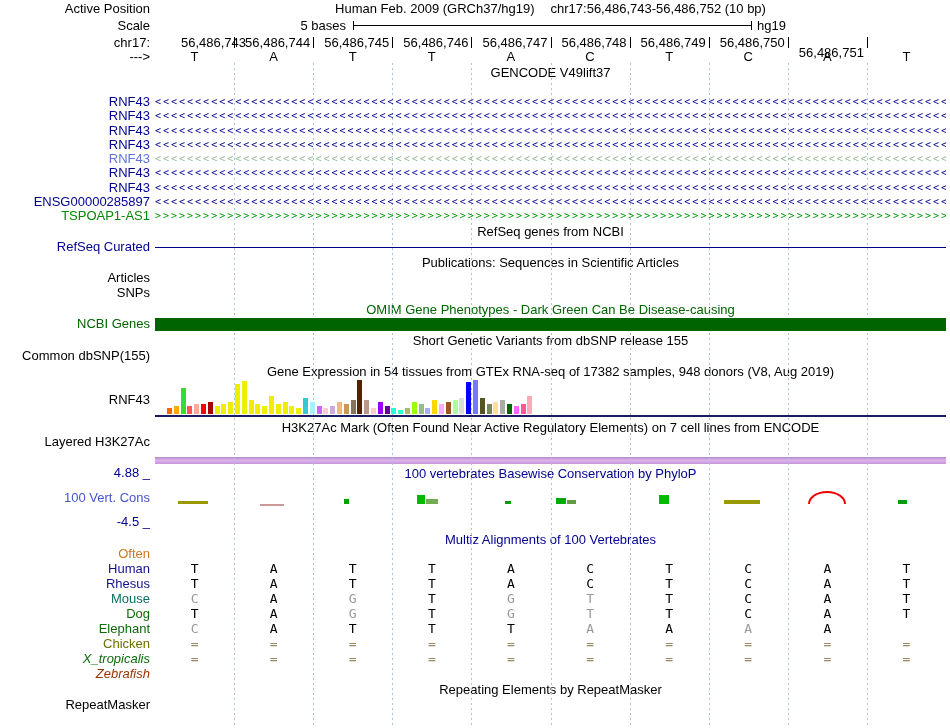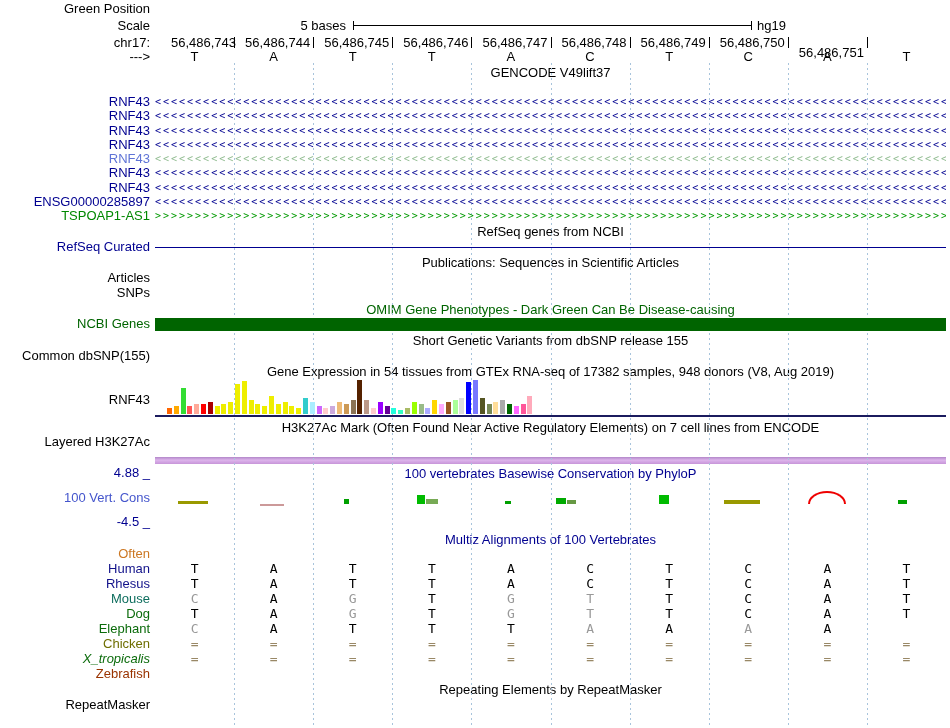--- a/index.html
+++ b/index.html
@@ -25,36 +25,40 @@
                background:linear-gradient(#000,#000) center/100% 1px no-repeat; }
   .scale-asm { left:757px; top:19px; height:13px; line-height:13px; }
   .h3k-bar { left:155px; top:457px; width:791px; height:7px;
              background:linear-gradient(180deg,#b287c9 0%,#ddb4eb 45%,#c795d9 100%); }
 </style>
 </head>
 <body>
 
 <div id="browser">
 
-  <div class="glabel" style="top:2px">Green Position</div>
+  <div class="glabel" style="top:2px">Active Position</div>
   <div class="glabel" style="top:19px">Scale</div>
   <div class="glabel" style="top:36px">chr17:</div>
   <div class="glabel" style="top:50px">---&gt;</div>
   <div class="glabel" style="top:240px;color:#000090">RefSeq Curated</div>
   <div class="glabel" style="top:271px">Articles</div>
   <div class="glabel" style="top:286px">SNPs</div>
   <div class="glabel" style="top:317px;color:#006400">NCBI Genes</div>
   <div class="glabel" style="top:349px">Common dbSNP(155)</div>
   <div class="glabel" style="top:393px">RNF43</div>
   <div class="glabel" style="top:435px">Layered H3K27Ac</div>
   <div class="glabel" style="top:466px;color:#000090">4.88 _</div>
   <div class="glabel" style="top:491px;color:#4455cc">100 Vert. Cons</div>
   <div class="glabel" style="top:515px;color:#000090">-4.5 _</div>
   <div class="glabel" style="top:698px">RepeatMasker</div>
 
+  <div class="header-row">
+    <span>Human Feb. 2009 (GRCh37/hg19)</span>
+    <span>chr17:56,486,743-56,486,752 (10 bp)</span>
+  </div>
 
   <div class="scale-value">5 bases</div>
   <div class="scale-bar"></div>
   <div class="scale-asm">hg19</div>
 
   <div class="ttitle" style="top:66px">GENCODE V49lift37</div>
   <div class="ttitle" style="top:225px">RefSeq genes from NCBI</div>
   <div class="ttitle" style="top:256px">Publications: Sequences in Scientific Articles</div>
   <div class="ttitle" style="top:303px;color:#006400">OMIM Gene Phenotypes - Dark Green Can Be Disease-causing</div>
   <div class="ttitle" style="top:334px">Short Genetic Variants from dbSNP release 155</div>
@@ -68,21 +72,21 @@
 
 <div class="gridline" style="left: 234.1px; top: 63px; height: 665px;"></div>
     <div class="gridline" style="left: 313.2px; top: 63px; height: 665px;"></div>
     <div class="gridline" style="left: 392.3px; top: 63px; height: 665px;"></div>
     <div class="gridline" style="left: 471.4px; top: 63px; height: 665px;"></div>
     <div class="gridline" style="left: 550.5px; top: 63px; height: 665px;"></div>
     <div class="gridline" style="left: 629.6px; top: 63px; height: 665px;"></div>
     <div class="gridline" style="left: 708.7px; top: 63px; height: 665px;"></div>
     <div class="gridline" style="left: 787.8px; top: 63px; height: 665px;"></div>
     <div class="gridline" style="left: 866.9px; top: 63px; height: 665px;"></div>
-    <div class="rlabel" style="left: 119px; width: 117px; top: 36px;">56,486,743</div>
+    <div class="rlabel" style="left: 129px; width: 117px; top: 36px;">56,486,743</div>
     <div class="tick" style="left: 234.1px; top: 37px; height: 11px;"></div>
     <div class="rlabel" style="left: 193.2px; width: 117px; top: 36px;">56,486,744</div>
     <div class="tick" style="left: 313.2px; top: 37px; height: 11px;"></div>
     <div class="rlabel" style="left: 272.3px; width: 117px; top: 36px;">56,486,745</div>
     <div class="tick" style="left: 392.3px; top: 37px; height: 11px;"></div>
     <div class="rlabel" style="left: 351.4px; width: 117px; top: 36px;">56,486,746</div>
     <div class="tick" style="left: 471.4px; top: 37px; height: 11px;"></div>
     <div class="rlabel" style="left: 430.5px; width: 117px; top: 36px;">56,486,747</div>
     <div class="tick" style="left: 550.5px; top: 37px; height: 11px;"></div>
     <div class="rlabel" style="left: 509.6px; width: 117px; top: 36px;">56,486,748</div>
@@ -264,14 +268,14 @@
     <div class="abase" style="left: 194.55px; top: 652px; color: rgb(153, 136, 102);">=</div>
     <div class="abase" style="left: 273.65px; top: 652px; color: rgb(153, 136, 102);">=</div>
     <div class="abase" style="left: 352.75px; top: 652px; color: rgb(153, 136, 102);">=</div>
     <div class="abase" style="left: 431.85px; top: 652px; color: rgb(153, 136, 102);">=</div>
     <div class="abase" style="left: 510.95px; top: 652px; color: rgb(153, 136, 102);">=</div>
     <div class="abase" style="left: 590.05px; top: 652px; color: rgb(153, 136, 102);">=</div>
     <div class="abase" style="left: 669.15px; top: 652px; color: rgb(153, 136, 102);">=</div>
     <div class="abase" style="left: 748.25px; top: 652px; color: rgb(153, 136, 102);">=</div>
     <div class="abase" style="left: 827.35px; top: 652px; color: rgb(153, 136, 102);">=</div>
     <div class="abase" style="left: 906.45px; top: 652px; color: rgb(153, 136, 102);">=</div>
-    <div class="glabel" style="top: 667px; color: rgb(153, 51, 0);">Zebrafish</div>
+    <div class="glabel" style="top: 667px; color: rgb(153, 51, 0); font-style: italic;">Zebrafish</div>
   </div>
 
 </body></html>

